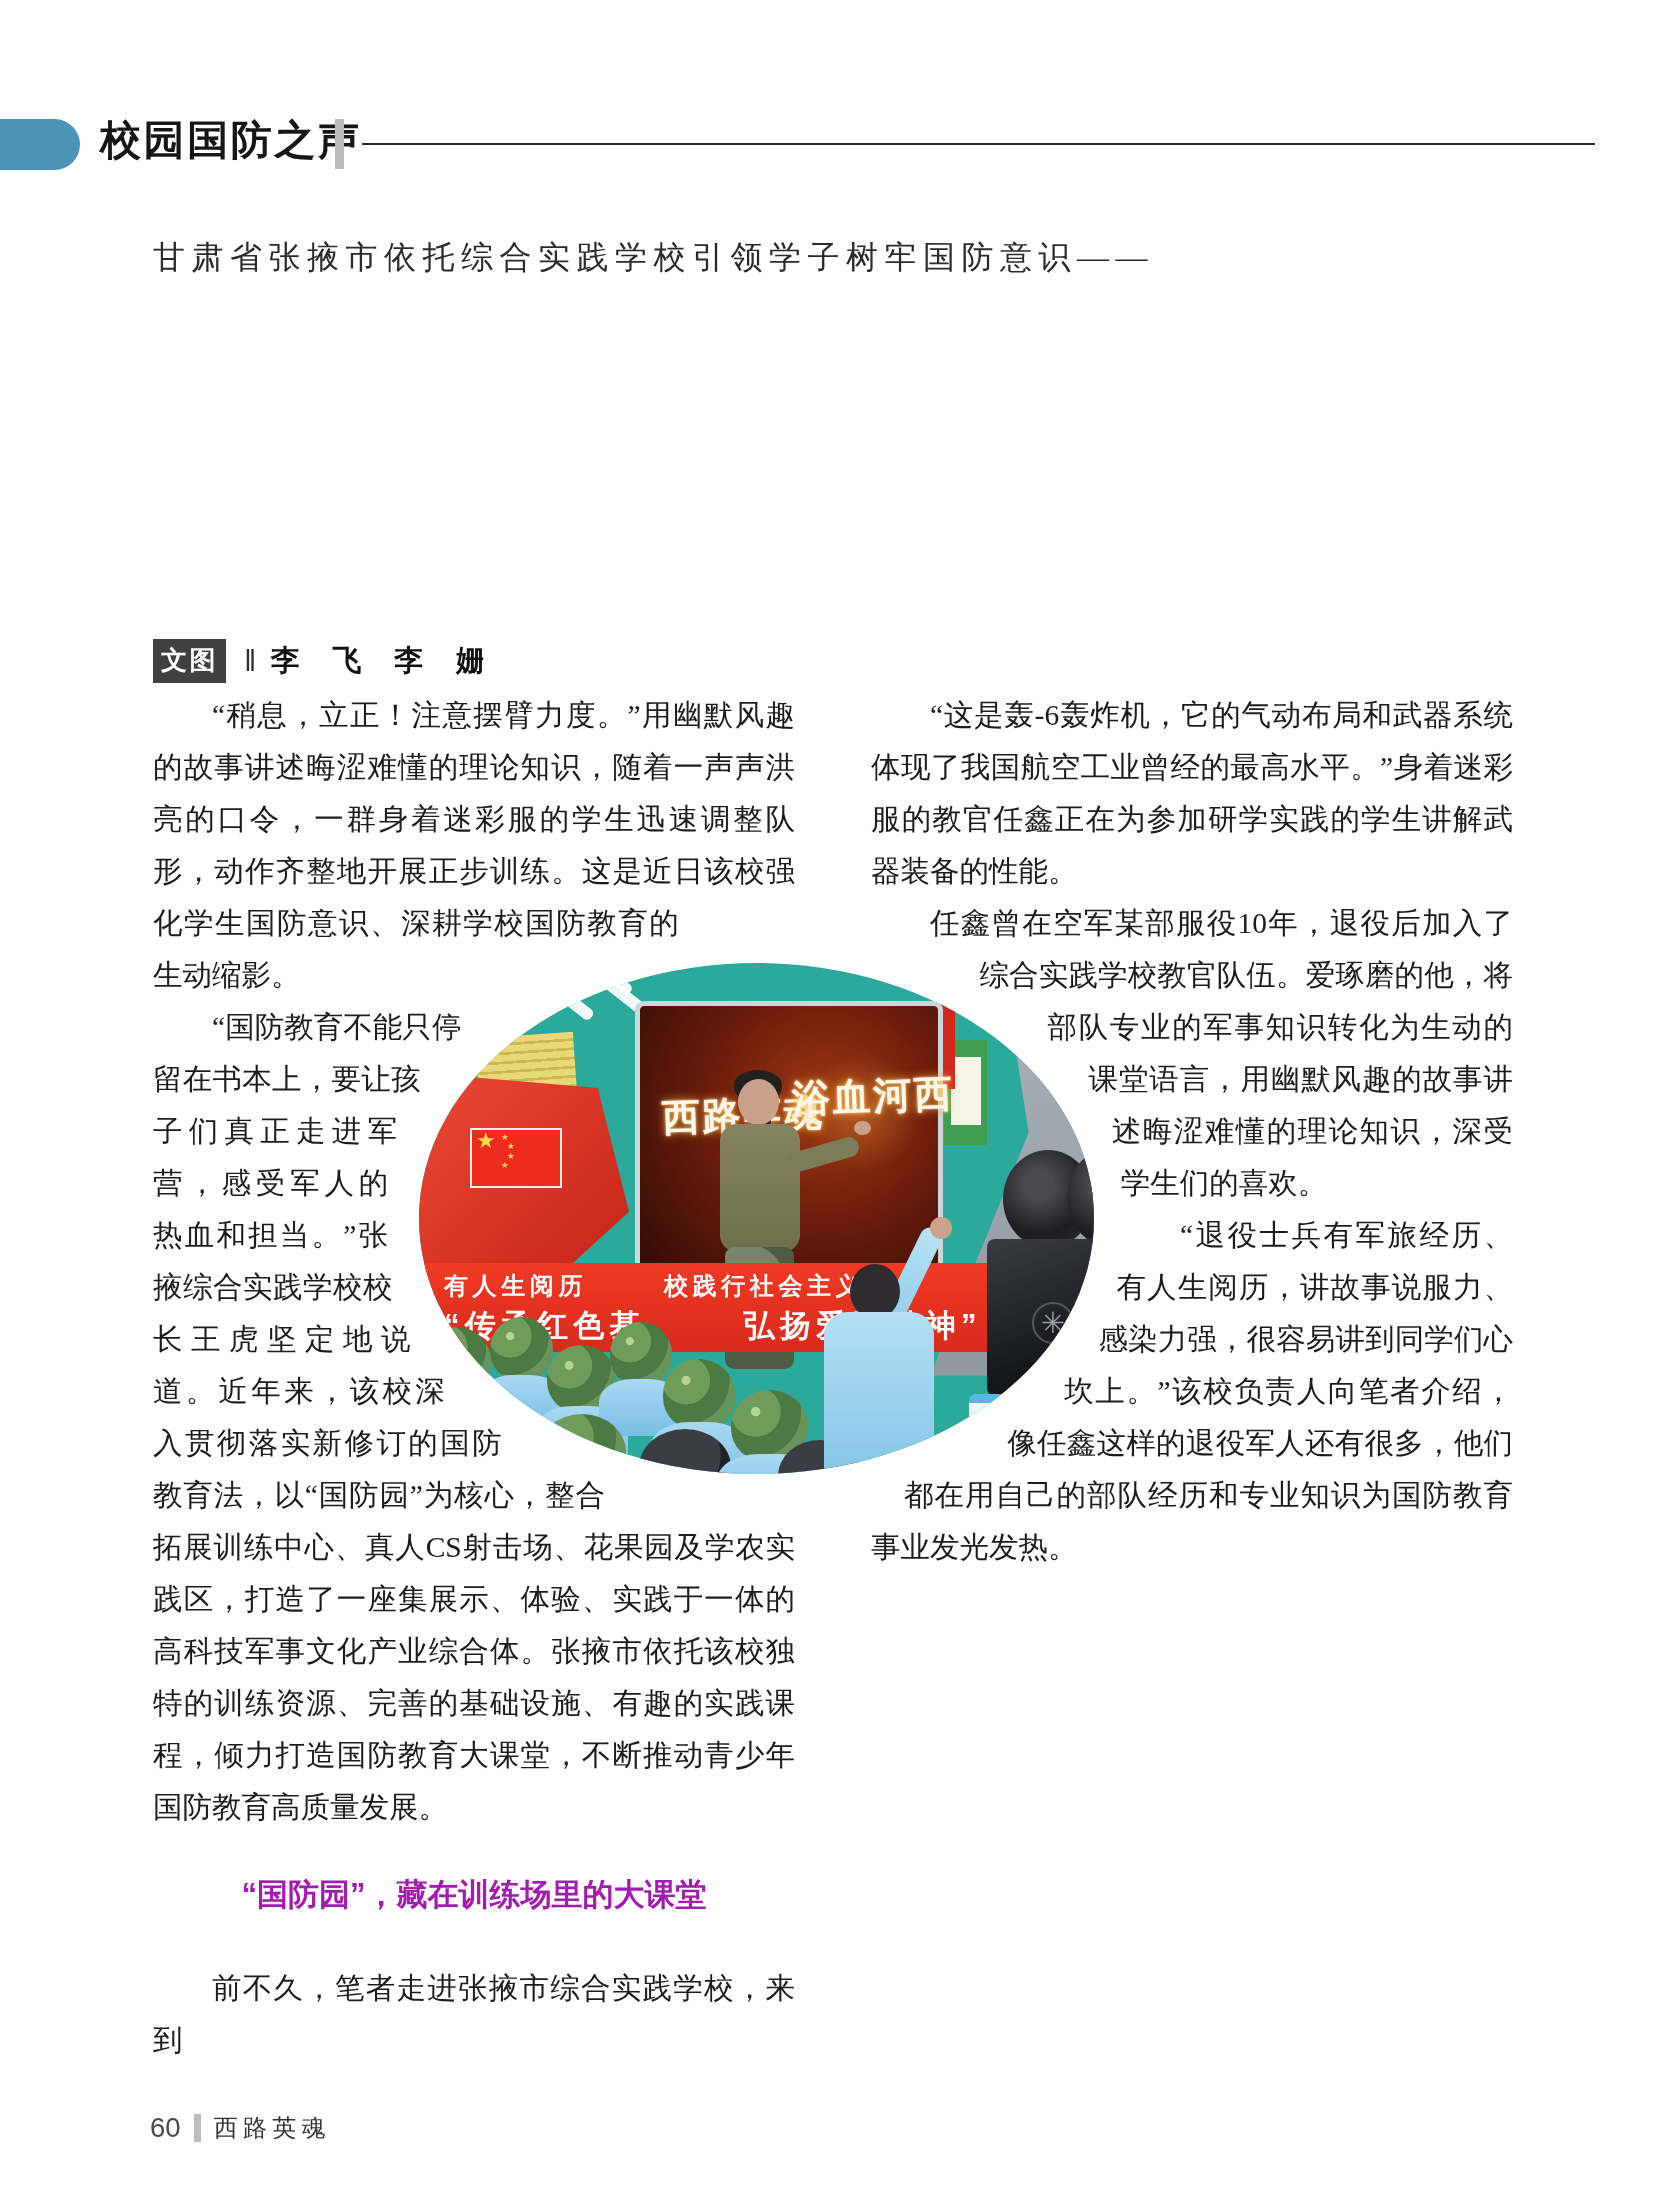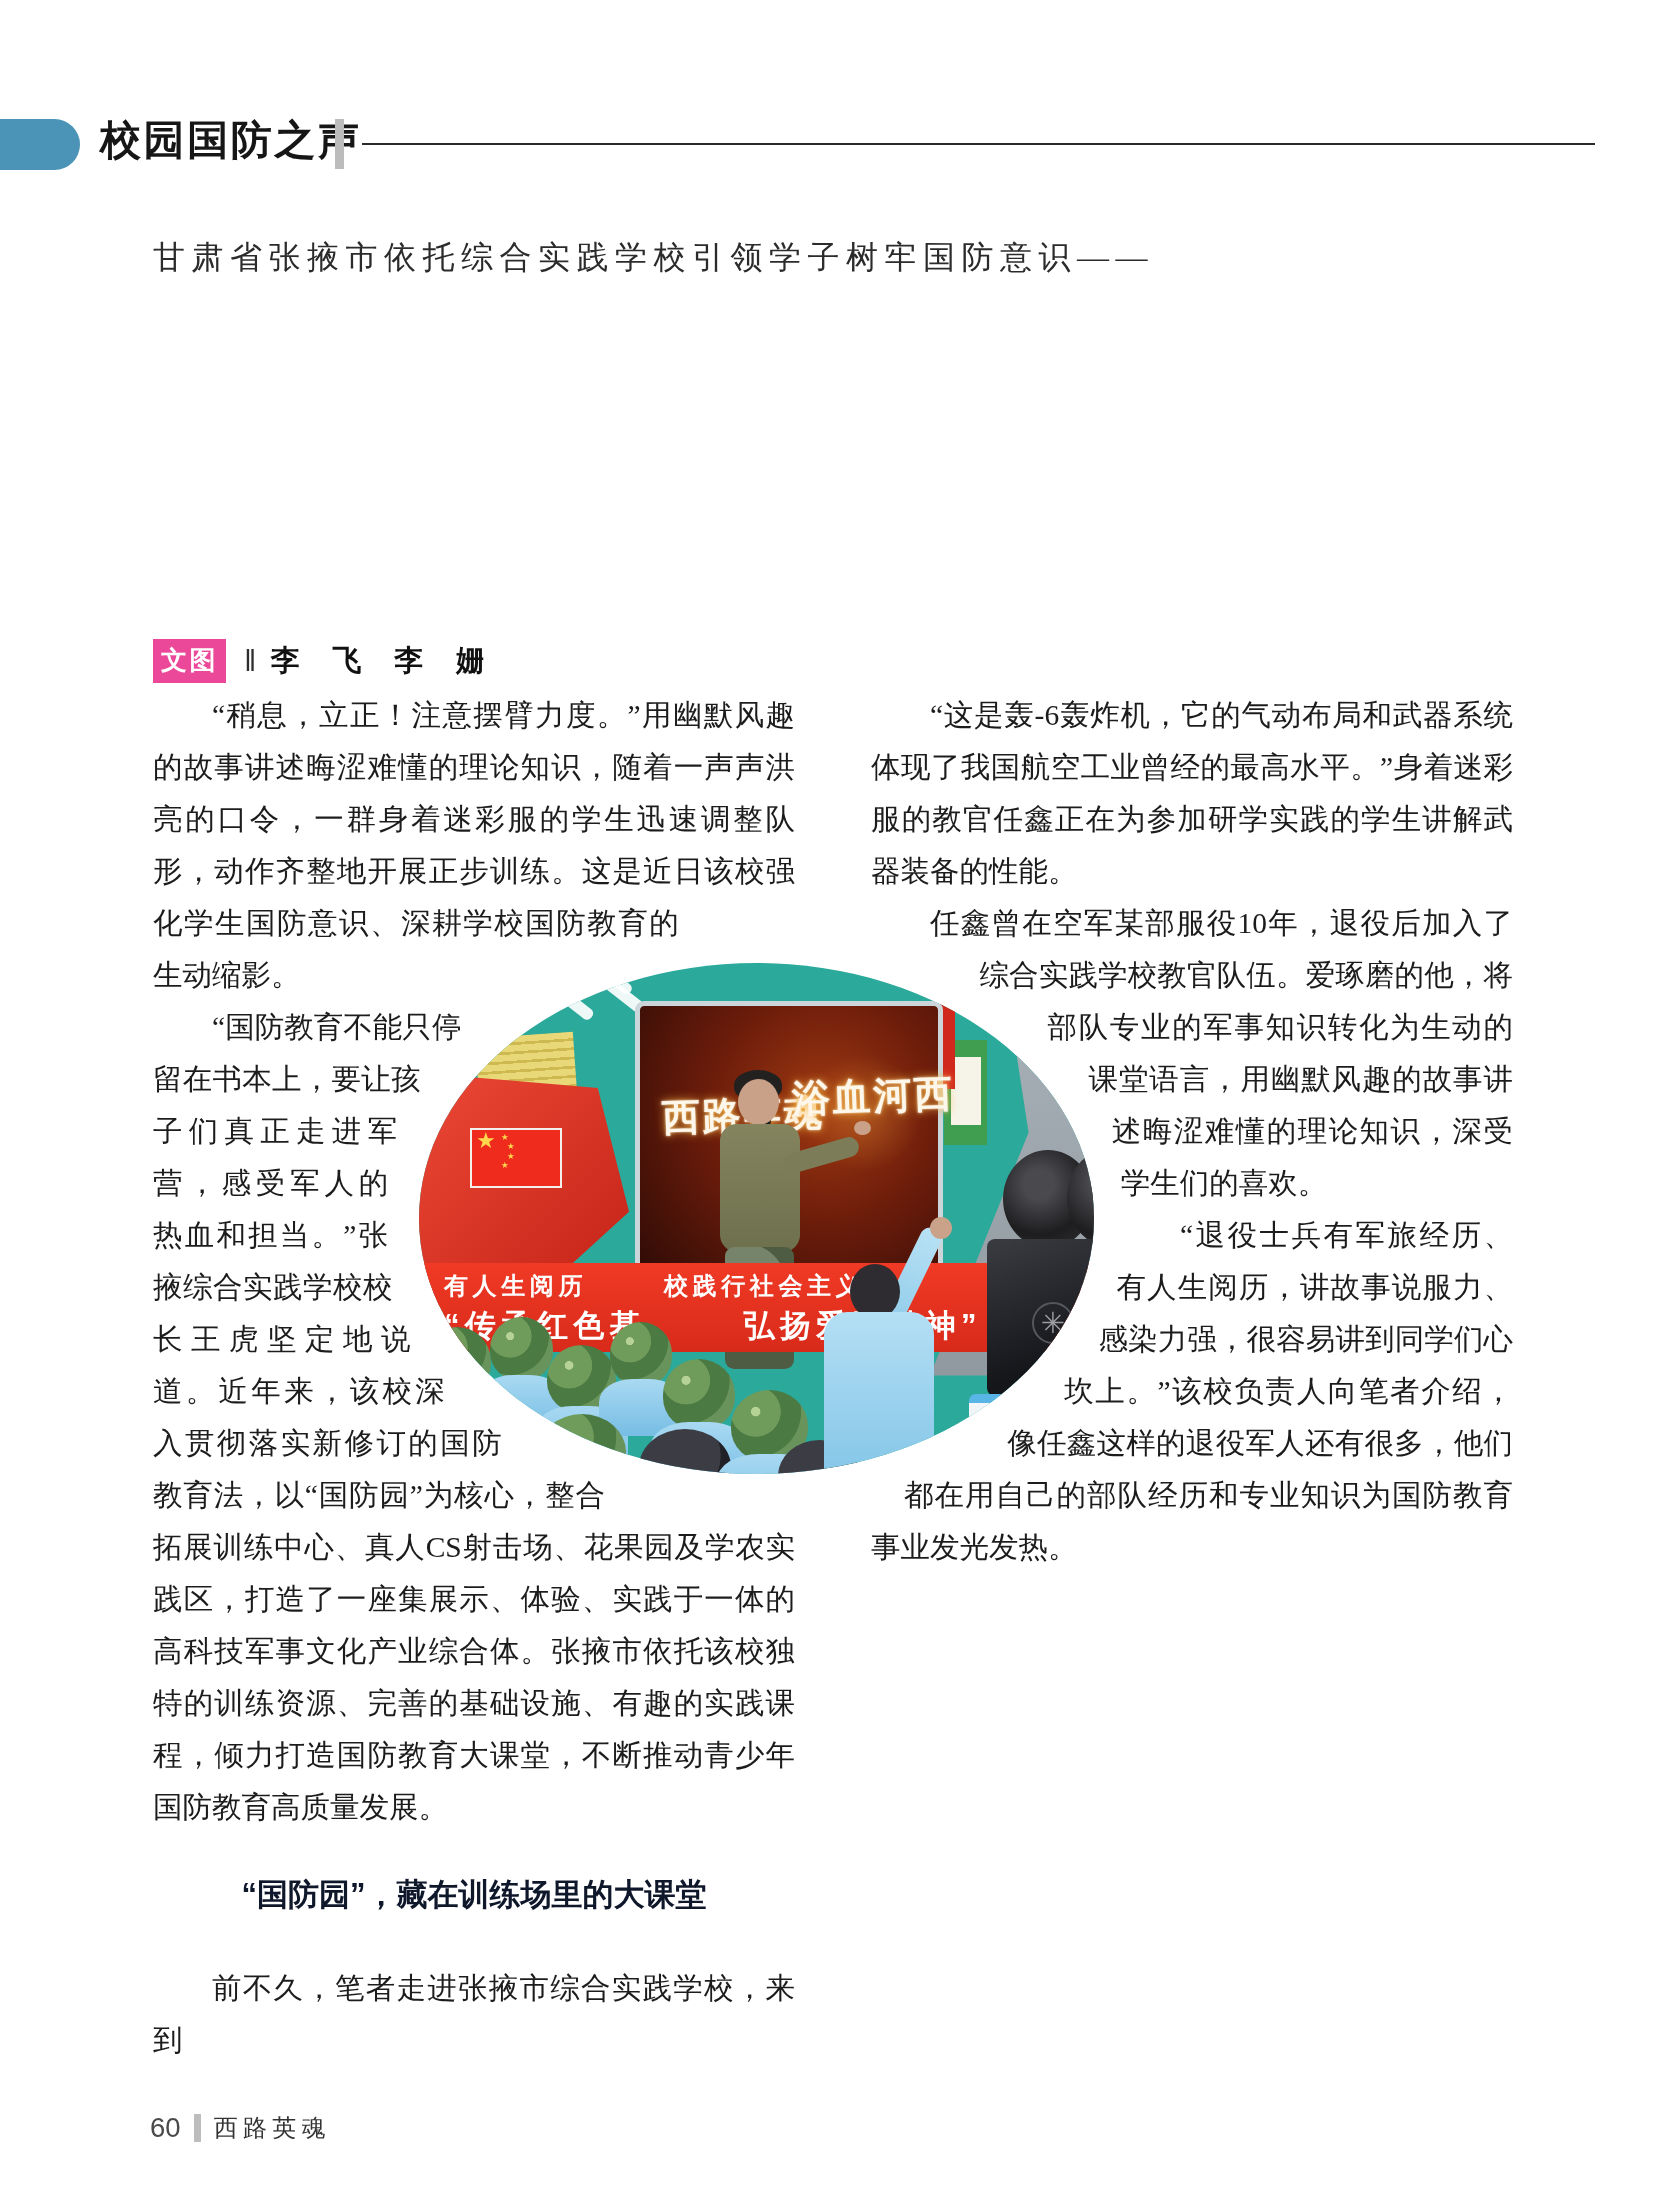--- a/index.html
+++ b/index.html
@@ -17,38 +17,38 @@
   .header-tick { position:absolute; left:335px; top:119px; width:8.5px; height:50px; background:#bcbcbc; }
   .header-line { position:absolute; left:362px; top:143px; width:1233px; height:2px; background:#2a2a2a; }
 
   
   .kicker { position:absolute; left:153px; top:236px; font-size:32px; letter-spacing:6.5px; color:#2b2b2b; }
   .article-title { position:absolute; left:0; top:429px; width:100%; text-align:center;
     font-family:"Liberation Sans","DejaVu Sans",sans-serif; font-weight:bold; font-size:67px;
     letter-spacing:3.3px; color:#111; }
   .byline { position:absolute; left:153px; top:639px; display:flex; align-items:center;
     font-family:"Liberation Sans","DejaVu Sans",sans-serif; }
-  .byline-tag { background:#ec4899; color:#fff; font-weight:bold; font-size:26px;
+  .byline-tag { background:#404040; color:#fff; font-weight:bold; font-size:26px;
     padding:3.9px 7.9px 5.2px; letter-spacing:2.6px;font-family:Liberation Serif, serif; }
   .byline-sep { margin:0 14.4px 0 18.3px; font-size:29px; color:#2e2e2e; }
   .byline-authors { font-weight:bold; font-size:29px; color:#111; letter-spacing:3.9px; word-spacing:17px; }
 
   
   .col { position:absolute; top:689px; width:642px; font-size:29.5px; line-height:52px;
     text-align:justify; color:#1c1c1c; }
   .col-left  { left:153px;  }
   .col-right { left:871px; }
   .para { text-indent:2em; }
   .para.noindent { text-indent:0; }
   .wrap-left  { float:right; width:407px; height:804px;
     shape-outside:ellipse(367px 275px at 367px 529px); }
   .wrap-right { float:left;  width:252px; height:804px;
     shape-outside:ellipse(367px 275px at -117px 529px); }
   .subheading { margin:36px 0 41px; text-align:center; text-indent:0;
-    font-family:"Liberation Sans","DejaVu Sans",sans-serif; font-weight:bold; font-size:31px; color:#0f172a; }
+    font-family:"Liberation Sans","DejaVu Sans",sans-serif; font-weight:bold; font-size:31px; color:#a21caf; }
 
   
   .photo { position:absolute; left:419px; top:963px; width:675px; height:511px;
     border-radius:50%; overflow:hidden; background:#2ba99b; z-index:2; }
   .ph-gray { position:absolute; left:511px; top:-6.5px; width:170px; height:419px;
     background:linear-gradient(180deg,#aab3b9,#90999f);
     clip-path:polygon(42% 0,100% 0,100% 100%,0 100%,58% 42%); }
   .ph-stripe { position:absolute; background:rgba(255,255,255,.92); transform:rotate(38deg); border-radius:5.2px; }
   .ph-sign-yellow { position:absolute; left:58px; top:72px; width:98px; height:60px;
     background:repeating-linear-gradient(180deg,#e9d877 0 6.5px,#cdb94f 6.5px 9.2px); transform:rotate(-4deg); }

